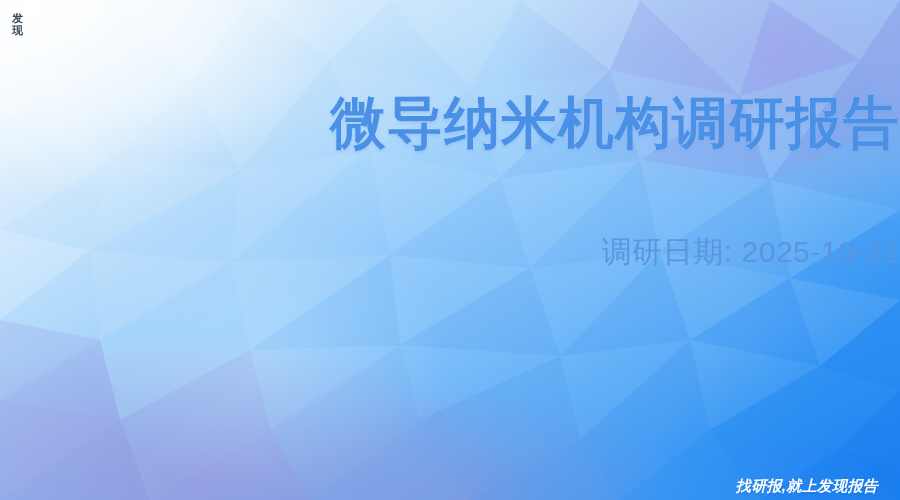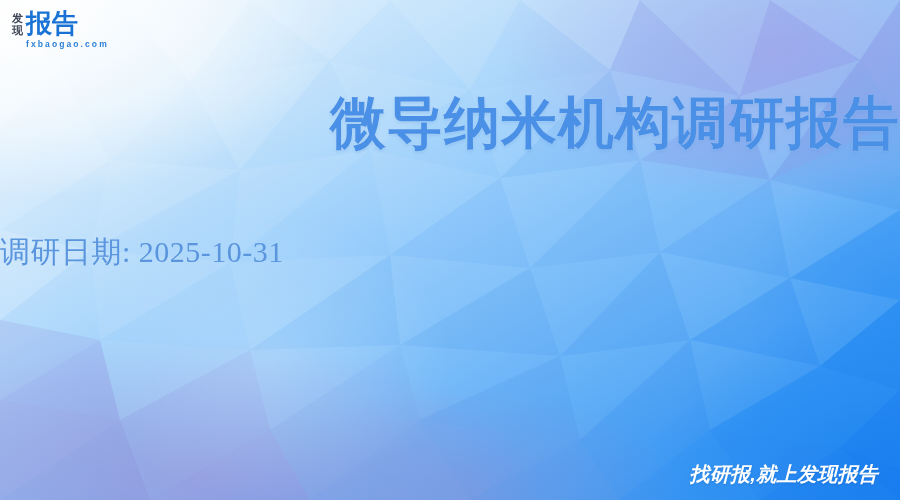--- a/index.html
+++ b/index.html
@@ -110,36 +110,35 @@
       0 2px 3px rgba(90,150,220,0.22);
     white-space: nowrap;
   }
 
   
   .subtitle {
     position: absolute;
     left: 0;
     right: 0;
     top: 232px;
-    text-align: left;
+    text-align: right;
     font-size: 30px;
     line-height: 40px;
     font-weight: 400;
     color: #5a95dd;
     letter-spacing: 0.5px;
     white-space: nowrap;
-    font-family: Liberation Serif, serif;
   }
 
   
   .slogan {
     position: absolute;
     right: 22px;
-    bottom: 16px;
-    font-size: 20px;
+    bottom: 4px;
+    font-size: 15px;
     line-height: 20px;
     font-weight: 700;
     font-style: italic;
     color: #ffffff;
     letter-spacing: 0.3px;
     white-space: nowrap;
     text-shadow: 0 1px 2px rgba(10,70,150,0.25);
     text-align: right;
   }
 </style>
@@ -246,24 +245,20 @@
     </g>
   </svg>
 
   <div class="tint-white"></div>
 
   <div class="logo">
     <div class="logo-stack">
       <span>发</span>
       <span>现</span>
     </div>
-    <div class="logo-right">
-      <div class="logo-main">报告</div>
-      <div class="logo-domain">fxbaogao.com</div>
-    </div>
   </div>
 
   <div class="title">微导纳米机构调研报告</div>
 
   <div class="subtitle">调研日期: 2025-10-31</div>
 
   <div class="slogan">找研报,就上发现报告</div>
 
 </div>
 

